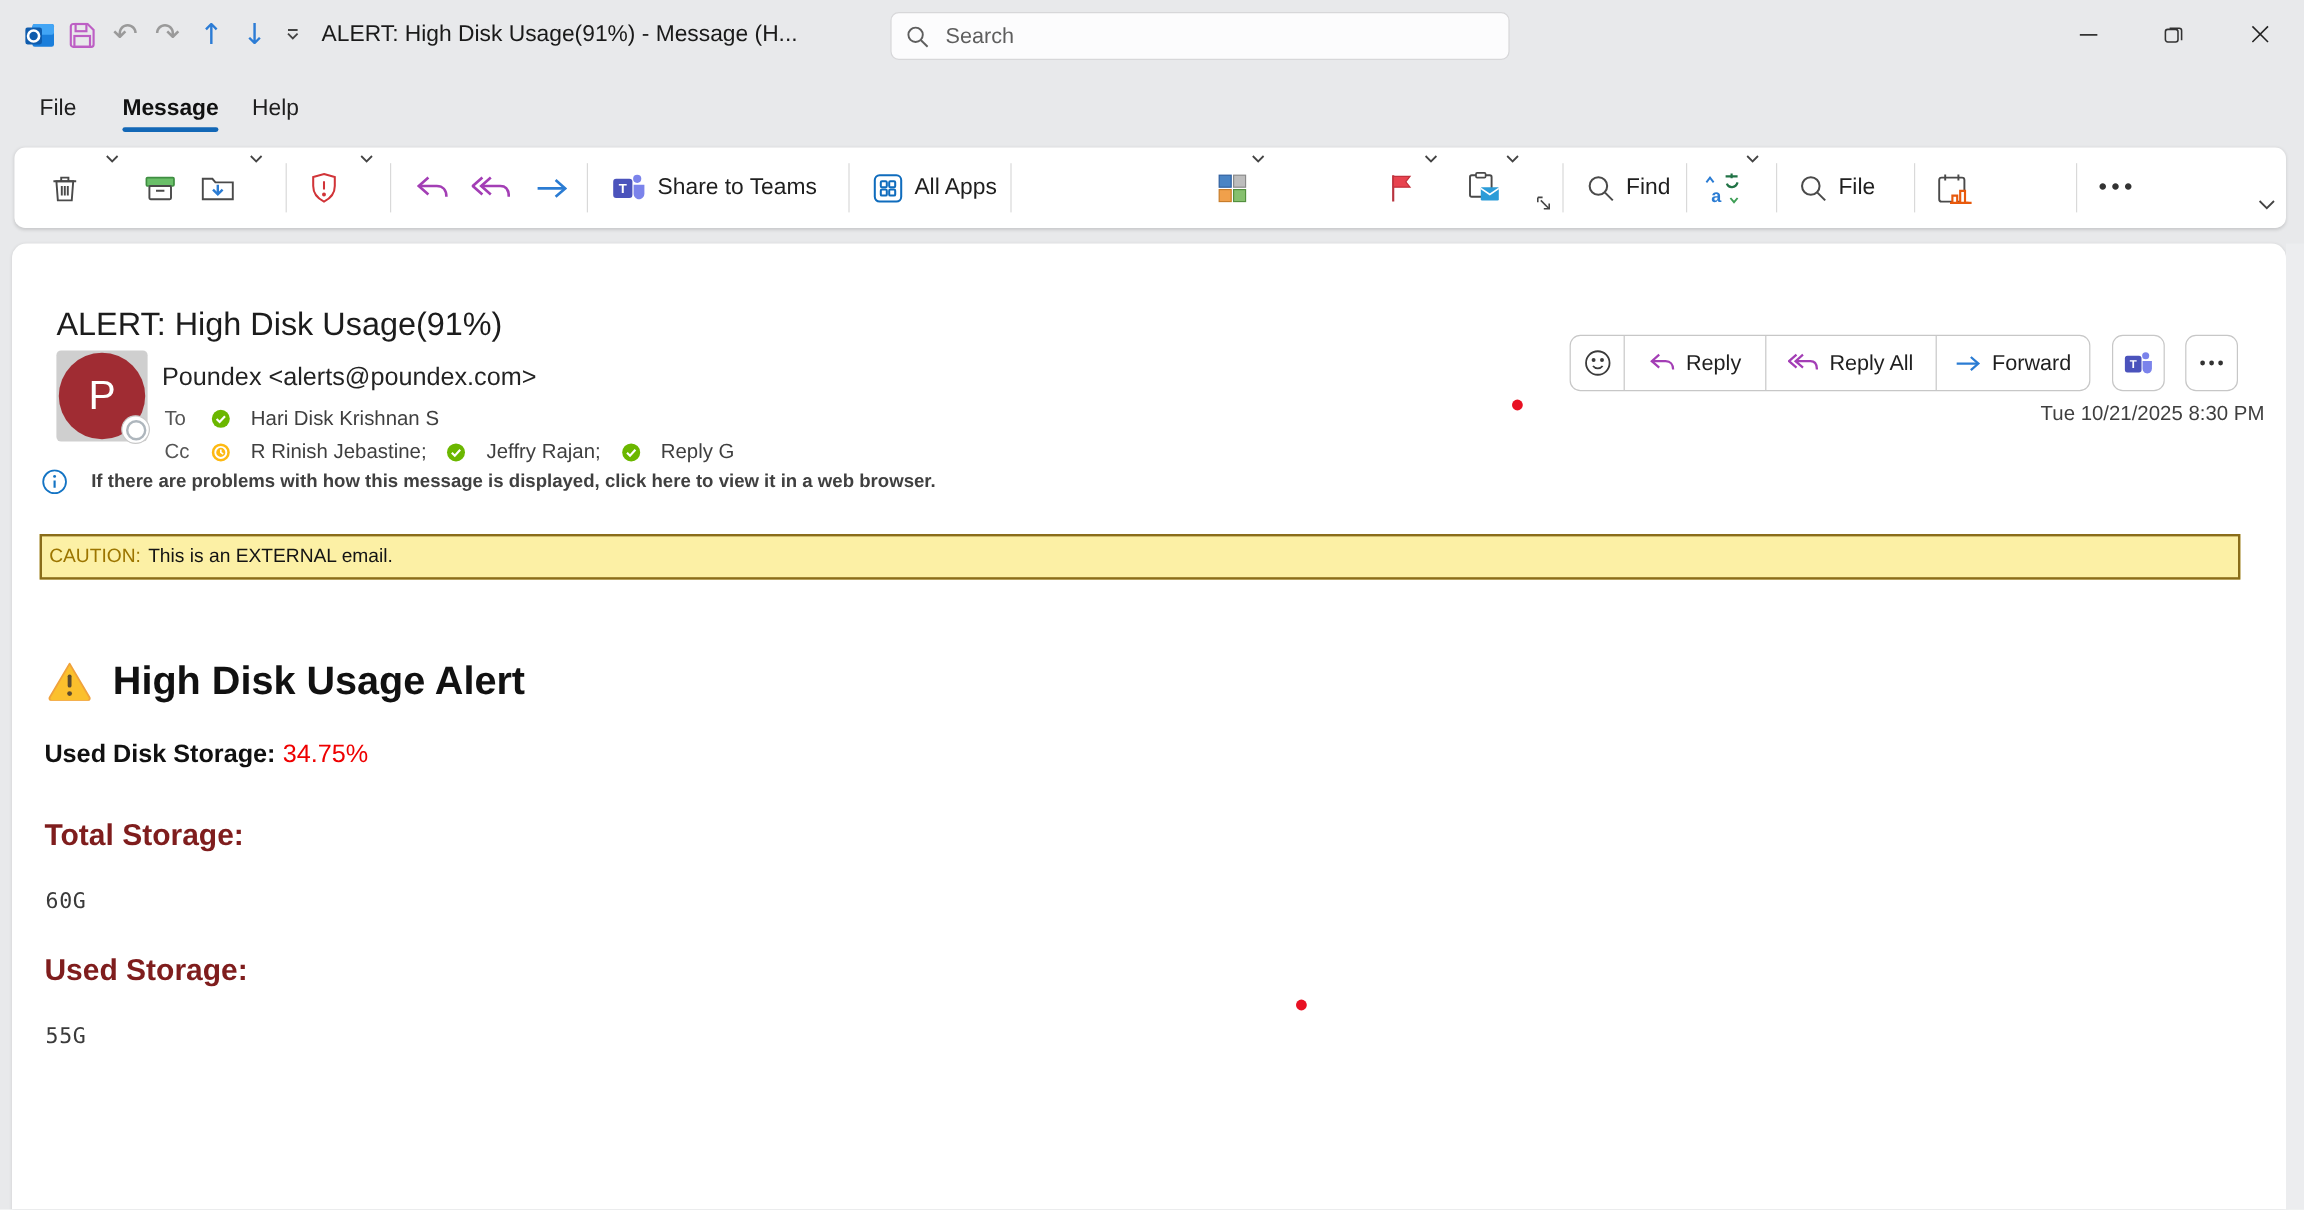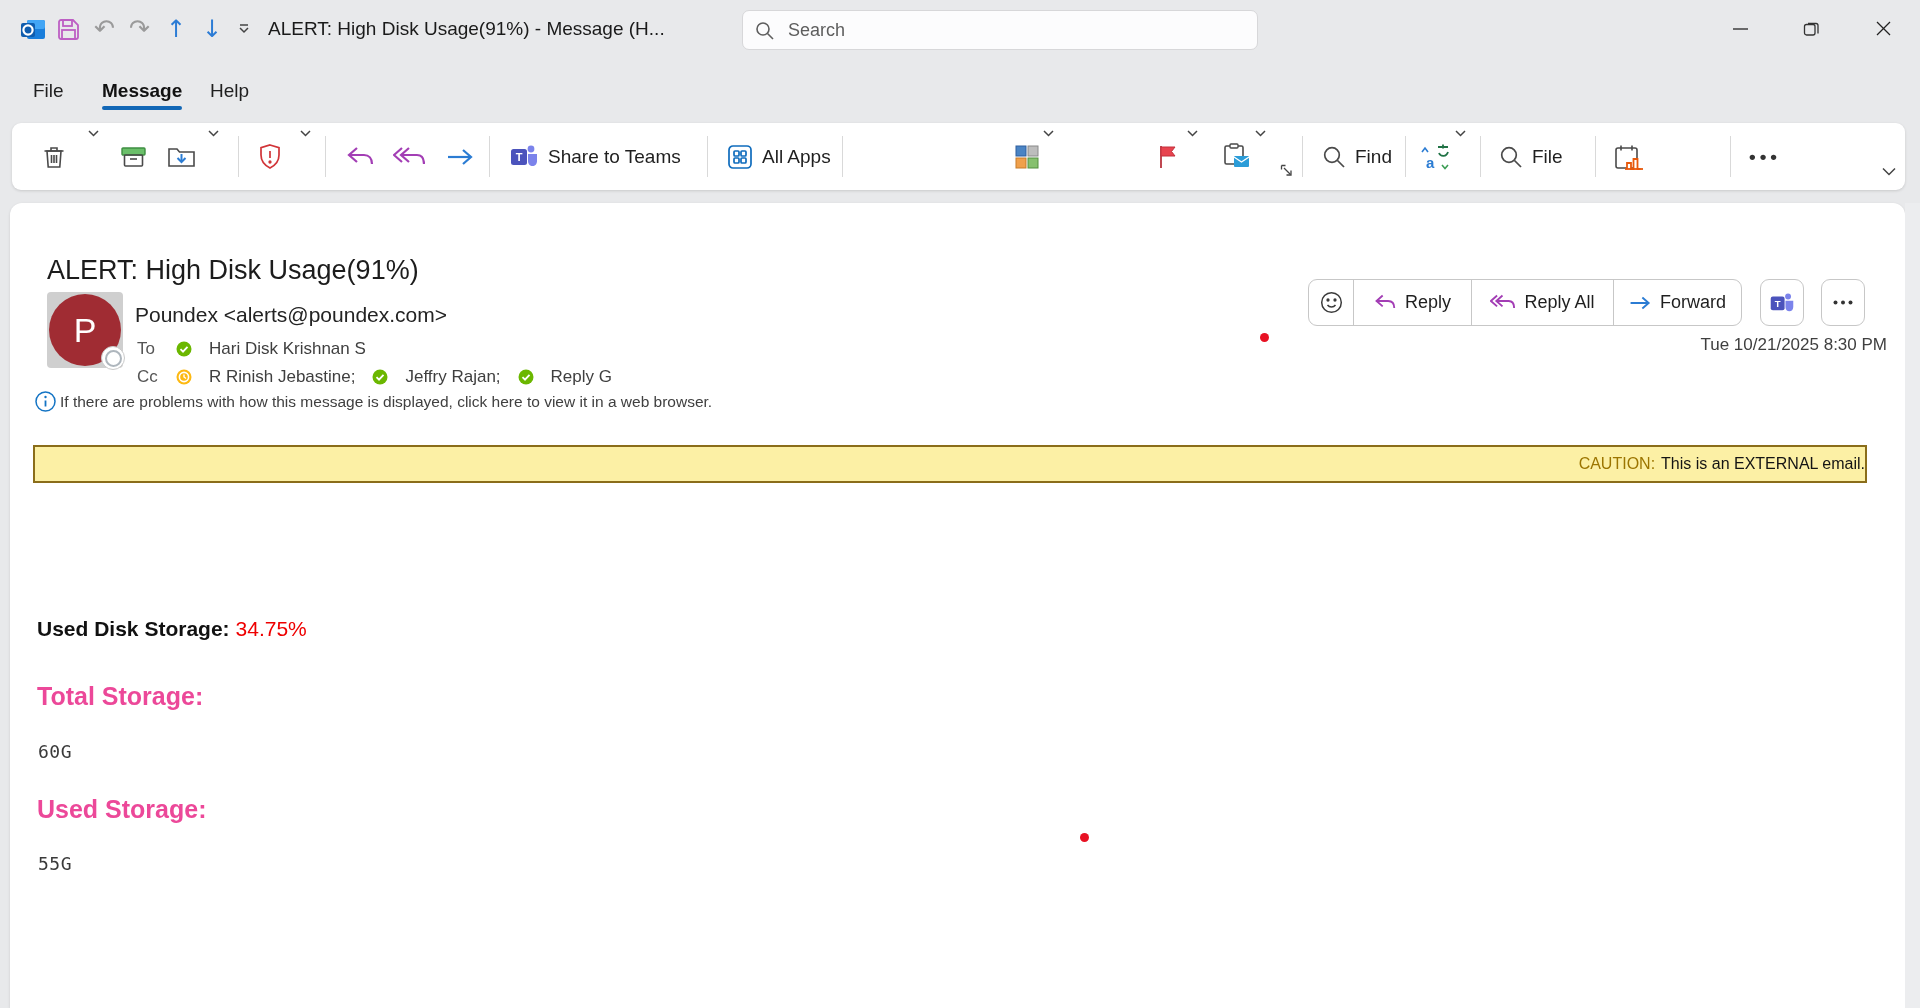--- a/index.html
+++ b/index.html
@@ -49,28 +49,28 @@
   #sender{left:125px;top:100px;font-size:21px;color:#232323;}
   .rcpt-row{display:flex;align-items:center;gap:17px;font-size:17px;color:#3f3f3f;white-space:nowrap;}
   #to-row{left:127px;top:136px;}
   #cc-row{left:127px;top:164px;}
   .rcpt-label{color:#555;width:22px;}
   #actions{left:1298px;top:76px;height:47px;display:flex;border:1px solid #c7c7c7;border-radius:9px;background:#fff;overflow:hidden;}
   .act-seg{display:flex;align-items:center;justify-content:center;gap:9px;font-size:18px;color:#1f1f1f;border-left:1px solid #c7c7c7;cursor:default;}
   .act-seg:first-child{border-left:none;}
   .sqbtn{top:76px;width:44px;height:47px;border:1px solid #c7c7c7;border-radius:9px;background:#fff;display:flex;align-items:center;justify-content:center;cursor:default;}
   #timestamp{right:18px;top:132px;font-size:17px;color:#3f3f3f;}
-  #inforow{left:25px;top:188px;display:flex;align-items:center;gap:4px;font-size:15.5px;color:#404040;}
-  #caution{left:23px;top:242px;width:1834px;height:38px;background:var(--cautionbg);border:2px solid var(--cautionbd);display:flex;align-items:center;padding-left:6px;font-size:16px;gap:6px;justify-content:flex-end;}
+  #inforow{left:25px;top:188px;display:flex;align-items:center;gap:20px;font-size:15.5px;color:#404040;font-weight:bold;}
+  #caution{left:23px;top:242px;width:1834px;height:38px;background:var(--cautionbg);border:2px solid var(--cautionbd);display:flex;align-items:center;padding-left:6px;font-size:16px;gap:6px;}
   #caution .pfx{color:var(--cautiontx);font-weight:500;}
   #caution .txt{color:#141414;font-weight:500;}
   #bodyhead{left:30px;top:345px;display:flex;align-items:center;gap:18px;font-size:33px;font-weight:700;color:#111;}
   #useddisk{left:27px;top:414px;font-size:21px;font-weight:700;color:#111;}
   #useddisk .val{color:var(--valred);font-weight:400;margin-left:6px;}
-  .h2{left:27px;font-size:25px;font-weight:700;color:#ec4899;}
+  .h2{left:27px;font-size:25px;font-weight:700;color:#7f1d1d;}
   .mono{left:28px;font-size:18px;color:#3a3a3a;font-family:"DejaVu Sans Mono",monospace;letter-spacing:.5px;}
   .reddot{width:9px;height:9px;border-radius:50%;background:var(--dotred);}
 </style>
 </head>
 <body>
 
 <div id="titlebar" class="abs">
   <div class="abs qat-ico" style="left:21px;">
     <svg width="25" height="24" viewBox="0 0 25 24">
         <rect x="6" y="2" width="18" height="19" rx="2" fill="#1a7edb"></rect>
@@ -439,20 +439,28 @@
         <line x1="10.5" y1="9.5" x2="10.5" y2="15.5" stroke="#1474c4" stroke-width="1.8"></line>
       </svg>
     <span>If there are problems with how this message is displayed, click here to view it in a web browser.</span>
   </div>
 
   <div id="caution" class="abs">
     <span class="pfx">CAUTION:</span>
     <span class="txt">This is an EXTERNAL email.</span>
   </div>
 
+  <div id="bodyhead" class="abs">
+    <svg width="36" height="33" viewBox="0 0 36 33">
+        <path d="M18 2 L34.5 30 a2 2 0 0 1-1.8 3 H3.3 a2 2 0 0 1-1.8-3 Z" fill="#fbc02d" stroke="#f0a23c" stroke-width="1.5" stroke-linejoin="round"></path>
+        <rect x="16.4" y="11" width="3.2" height="11" rx="1.6" fill="#5a4a2f"></rect>
+        <circle cx="18" cy="27" r="2" fill="#5a4a2f"></circle>
+      </svg>
+    <span>High Disk Usage Alert</span>
+  </div>
 
   <div id="useddisk" class="abs">
     <span>Used Disk Storage:</span><span class="val">34.75%</span>
   </div>
 
   <div class="abs h2" style="top:479px;">Total Storage:</div>
   <div class="abs mono" style="top:538px;">60G</div>
   <div class="abs h2" style="top:592px;">Used Storage:</div>
   <div class="abs mono" style="top:650px;">55G</div>
 </div>

